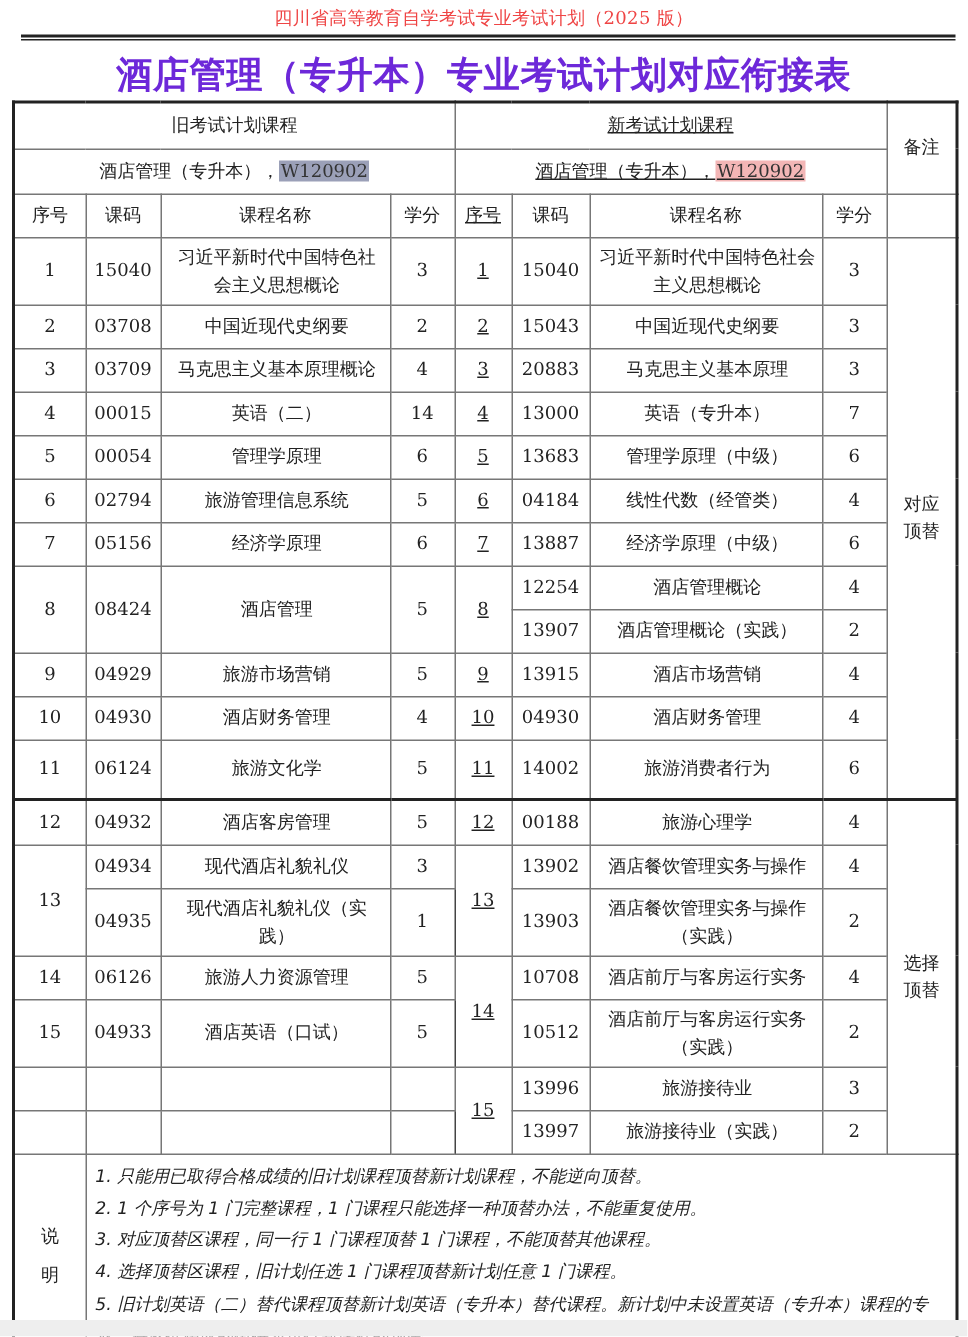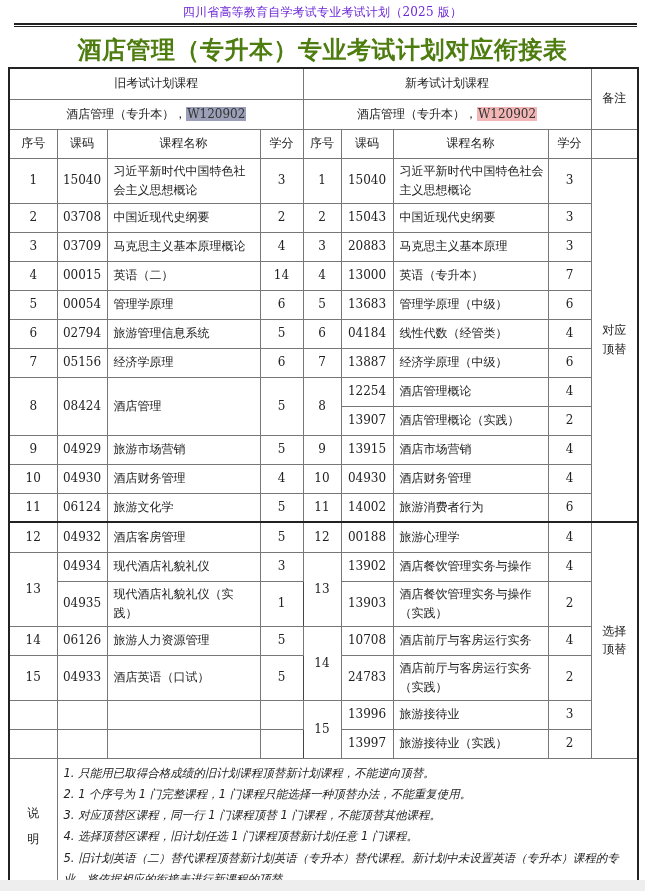--- a/index.html
+++ b/index.html
@@ -1,41 +1,41 @@
 <!DOCTYPE html>
 <html><head>
 <meta charset="utf-8">
 <style>
   * { box-sizing: border-box; margin: 0; padding: 0; }
   html, body { width: 645px; height: 891px; background: #ffffff; overflow: hidden; }
   body { font-family: "DejaVu Serif", "Liberation Serif", serif; color: #222; position: relative; }
   .running-head {
     position: absolute; left: 0; top: 4px; width: 645px; text-align: center;
-    font-size: 12px; color: #6d28d9; letter-spacing: 0.2px;
+    font-size: 12px; color: #ef4444; letter-spacing: 0.2px;
   }
   .head-rule {
     position: absolute; left: 14px; top: 23px; width: 623px; height: 4px;
     border-top: 2px solid #222; border-bottom: 1px solid #222;
   }
   .doc-title {
     position: absolute; left: 0; top: 34px; width: 645px; text-align: center;
-    font-size: 24px; font-weight: bold; color: #4d7c0f; letter-spacing: 0.5px;
+    font-size: 24px; font-weight: bold; color: #6d28d9; letter-spacing: 0.5px;
     font-family: "DejaVu Serif", serif;
   }
   table.main {
     position: absolute; left: 8px; top: 67px; width: 629px;
     border-collapse: collapse; table-layout: fixed;
     border: 2px solid #222; font-size: 12px;
   }
   table.main td, table.main th {
     border: 1px solid #777; text-align: center; vertical-align: middle;
     font-weight: normal; padding: 0 4px; line-height: 1.55;
   }
-  table.main .name { text-align: left; padding-left: 6px; }
-  .mid-sep { border-left: 1.5px solid #444 !important; }
+  table.main .name { text-align: center; padding-left: 6px; }
+  .mid-sep { border-left: 1.5px solid #444 !important; text-decoration: underline; }
   .hl-old { background: #9ba0b8; color: #333; padding: 0 1px; }
   .hl-new { background: #f3b6b6; color: #333; padding: 0 1px; }
   tr.thick-top td { border-top: 2px solid #222; }
   .notes { text-align: left !important; padding: 4px 6px !important; font-family: "DejaVu Sans", sans-serif; font-size: 11.5px; line-height: 1.85 !important; }
   .notes div { white-space: normal; font-style: italic; }
   .bottom-band { position: absolute; left: 0; top: 880px; width: 645px; height: 11px; background: #eeeeee; }
 </style>
 </head>
 <body>
 
@@ -178,21 +178,21 @@
   <tr style="height:29px">
     <td>10</td>
         <td>04930</td>
         <td class="name">酒店财务管理</td>
         <td>4</td>
     <td class="mid-sep">10</td>
         <td>04930</td>
         <td class="name">酒店财务管理</td>
         <td>4</td>
   </tr>
-  <tr style="height:29px">
+  <tr style="height:40px">
     <td>11</td>
         <td>06124</td>
         <td class="name">旅游文化学</td>
         <td>5</td>
     <td class="mid-sep">11</td>
         <td>14002</td>
         <td class="name">旅游消费者行为</td>
         <td>6</td>
   </tr>
 
@@ -235,21 +235,21 @@
     <td rowspan="2" class="mid-sep">14</td>
     <td>10708</td>
     <td class="name">酒店前厅与客房运行实务</td>
     <td>4</td>
   </tr>
   <tr style="height:45px">
     <td>15</td>
     <td>04933</td>
     <td class="name">酒店英语（口试）</td>
     <td>5</td>
-    <td>24783</td>
+    <td>10512</td>
     <td class="name">酒店前厅与客房运行实务（实践）</td>
     <td>2</td>
   </tr>
   <tr style="height:29px">
     <td></td>
         <td></td>
         <td></td>
         <td></td>
     <td rowspan="2" class="mid-sep">15</td>
     <td>13996</td>

